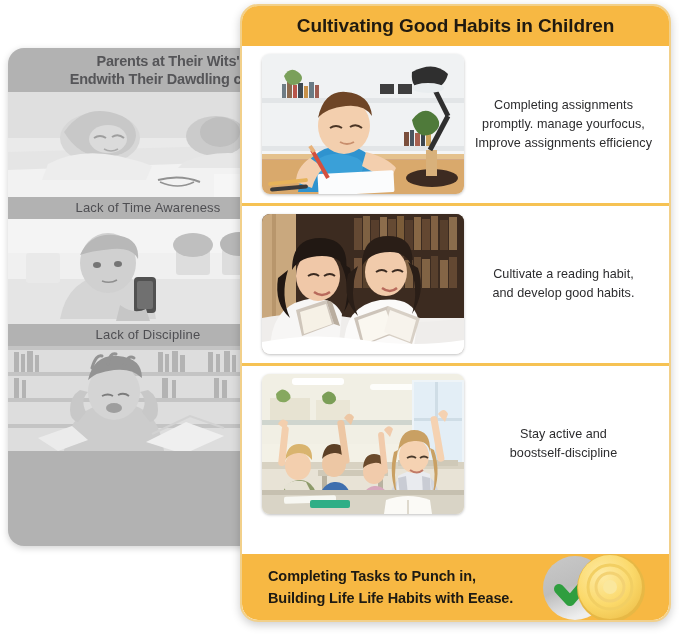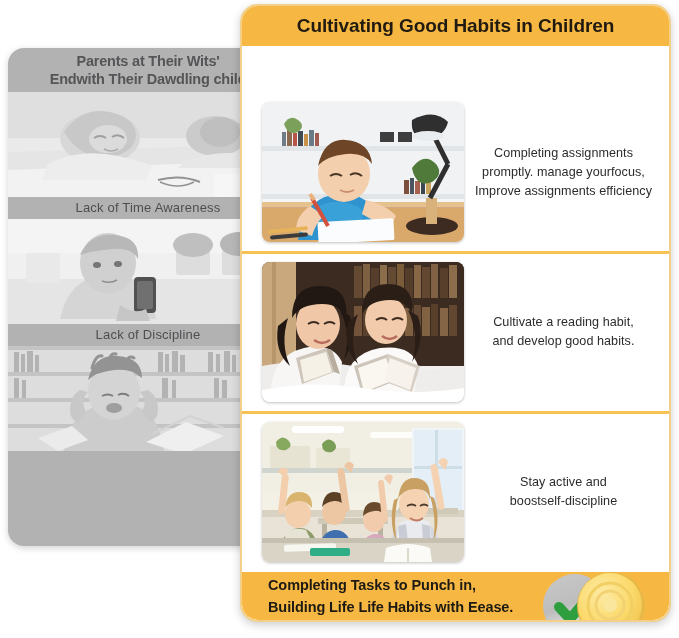--- a/index.html
+++ b/index.html
@@ -38,20 +38,21 @@
     display: flex;
     flex-direction: column;
     align-items: center;
     justify-content: center;
     color: #555558;
     font-weight: bold;
     font-size: 14.5px;
     line-height: 18px;
     letter-spacing: -0.2px;
     text-align: center;
+    padding-left: 20px;
   }
   .left-heading span { display: block; white-space: nowrap; }
 
   .left-block {
     position: absolute;
     left: 0;
     width: 280px;
   }
   .left-photo {
     position: relative;
@@ -88,21 +89,21 @@
     height: 40px;
     background: #f7b843;
     display: flex;
     align-items: center;
     justify-content: center;
     color: #201a10;
     font-weight: bold;
     font-size: 19px;
     letter-spacing: -0.1px;
   }
-  .rows { position: relative; margin-top: 48px; }
+  .rows { position: relative; }
   .habit-row {
     display: flex;
     align-items: center;
     border-bottom: 3px solid #f6c253;
     box-sizing: border-box;
     padding: 8px 0 9px 0;
   }
   .habit-row:last-of-type { border-bottom: none; }
   .row-photo-wrap {
     width: 222px;
@@ -127,21 +128,21 @@
     padding: 0 10px 0 4px;
     letter-spacing: 0.05px;
   }
 
   
   .panel-footer {
     position: absolute;
     left: 0;
     bottom: 0;
     width: 100%;
-    height: 48px;
+    height: 66px;
     background: #f7b843;
     border-radius: 0 0 16px 16px;
     display: flex;
     align-items: center;
   }
   .footer-text {
     padding-left: 26px;
     color: #1d1a13;
     font-weight: bold;
     font-size: 14.5px;

